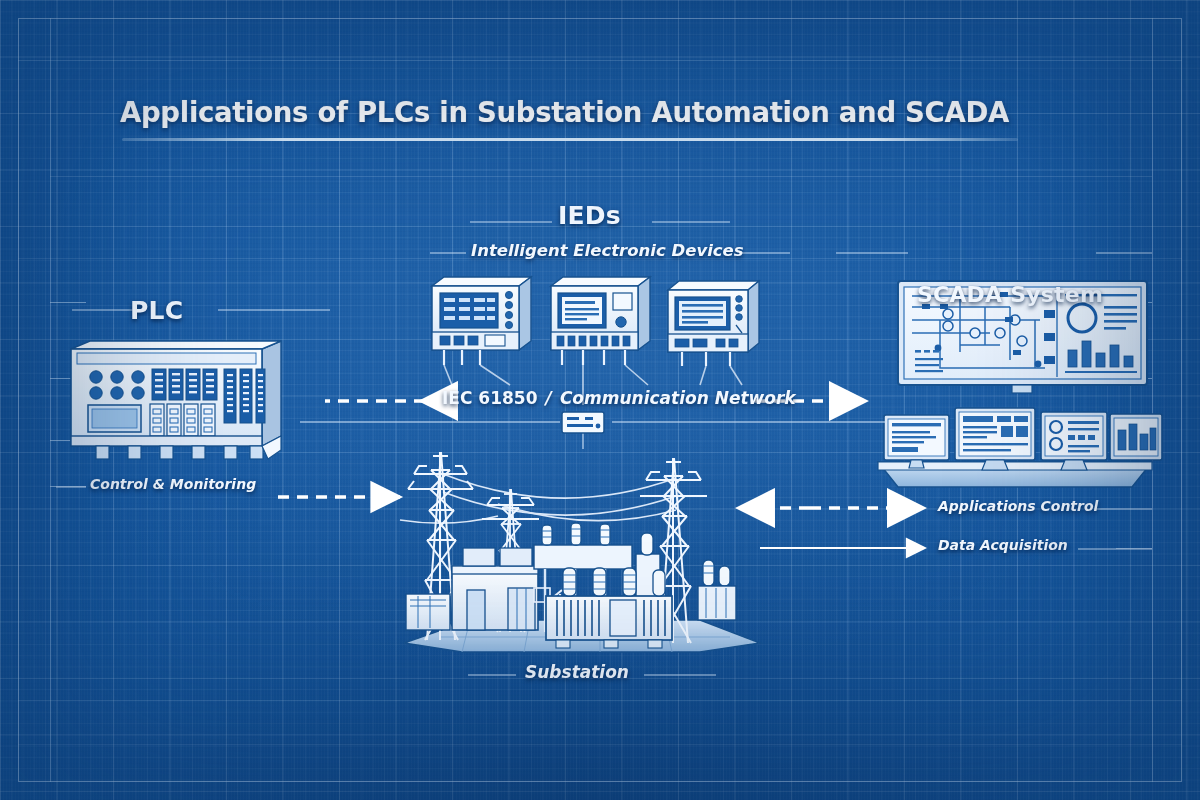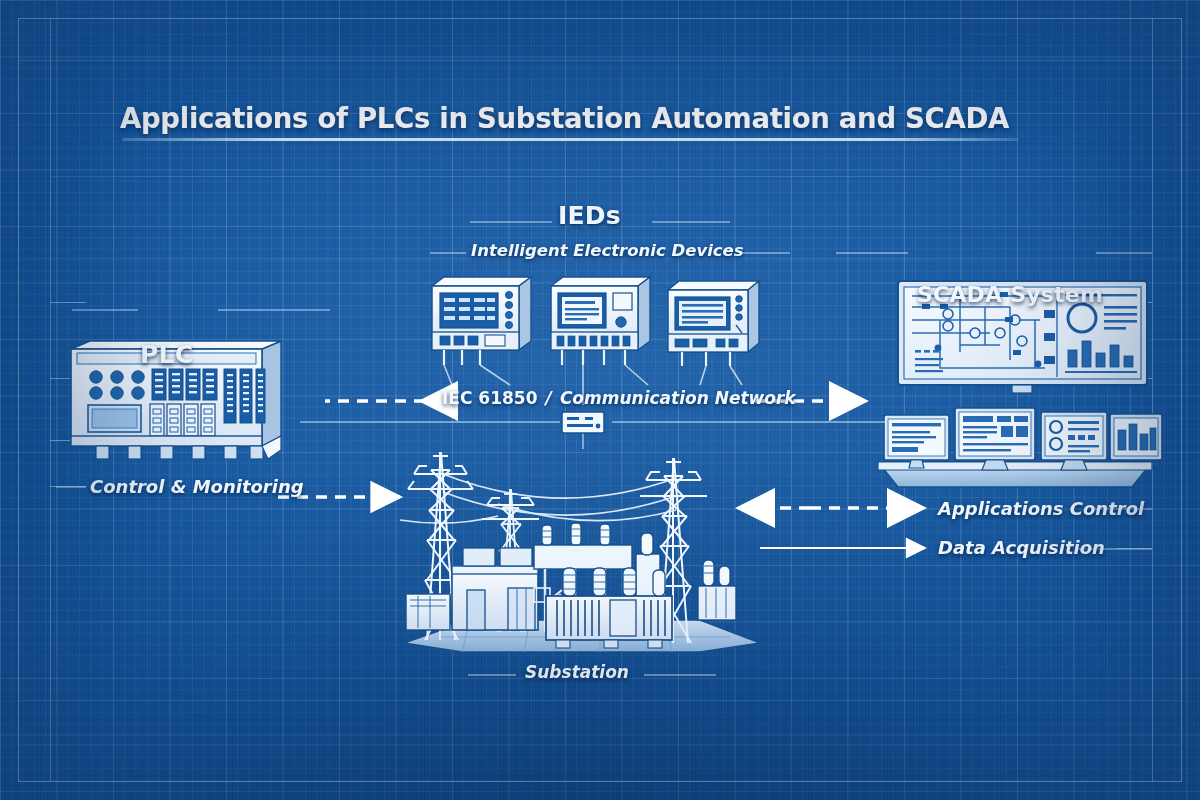--- a/index.html
+++ b/index.html
@@ -32,29 +32,29 @@
   
   .frame{position:absolute;left:18px;top:18px;right:18px;bottom:18px;
     border:1.4px solid rgba(200,228,255,.55);pointer-events:none;}
   .vline{position:absolute;top:0;bottom:0;width:1px;background:rgba(195,225,255,.40);}
   .hrule{position:absolute;height:1px;background:rgba(205,232,255,.42);}
   .tick{position:absolute;height:1.3px;background:rgba(205,232,255,.55);}
   
   .title{position:absolute;left:120px;top:96px;color:#ffffff;
     font-family:"DejaVu Sans",sans-serif;font-weight:700;font-size:27.5px;
     letter-spacing:-0.3px;white-space:nowrap;
-    text-shadow:0 2px 5px rgba(3,30,70,.75),0 0 1px rgba(255,255,255,.5);margin-top:6px;}
+    text-shadow:0 2px 5px rgba(3,30,70,.75),0 0 1px rgba(255,255,255,.5);}
   .title-underline{position:absolute;left:122px;top:138px;width:896px;height:3px;
     background:linear-gradient(to right,rgba(210,234,255,.25),rgba(225,242,255,.95) 18%,rgba(225,242,255,.95) 84%,rgba(210,234,255,.2));
     border-radius:2px;}
   .lbl{position:absolute;color:#f2f8ff;white-space:nowrap;
     text-shadow:0 1.5px 4px rgba(3,30,70,.8);}
   .lbl-head{font-weight:700;font-size:25px;letter-spacing:.2px;}
   .lbl-sub{font-weight:600;font-size:16.5px;font-style:italic;}
-  .lbl-ann{font-weight:600;font-size:18px;font-style:italic;}
+  .lbl-ann{font-weight:600;font-size:14px;font-style:italic;}
   .lbl-bus-b{font-weight:700;font-size:17px;font-style:normal;}
   .lbl-bus-i{font-weight:600;font-size:17px;font-style:italic;}
   
   svg.layer{position:absolute;left:0;top:0;width:1200px;height:800px;overflow:visible;}
 </style>
 </head>
 <body>
 
 <div id="stage">
 
@@ -698,21 +698,21 @@
       <line x1="1094" y1="509" x2="1152" y2="509"></line>
       <line x1="1078" y1="549" x2="1152" y2="549"></line>
       <line x1="468" y1="675" x2="516" y2="675"></line>
       <line x1="644" y1="675" x2="716" y2="675"></line>
     </g>
   </svg>
 
   <div class="title">Applications of PLCs in Substation Automation and SCADA</div>
   <div class="title-underline"></div>
 
-  <div class="lbl lbl-head" style="left:140px;top:296px;margin-top:44px;">PLC</div>
+  <div class="lbl lbl-head" style="left:130px;top:296px;">PLC</div>
 
   <div class="lbl lbl-head" style="left:558px;top:201px;">IEDs</div>
   <div class="lbl lbl-sub" style="left:471px;top:241px;">Intelligent Electronic Devices</div>
 
   <div class="lbl lbl-head" style="left:917px;top:238px;font-size:22px;margin-top:44px;">SCADA System</div>
 
   <div class="lbl lbl-sub" style="left:525px;top:662px;font-size:17px;">Substation</div>
 
   <div class="lbl" style="left:430px;top:388px;margin-left:12px;">
     <span class="lbl-bus-b">IEC 61850</span>

